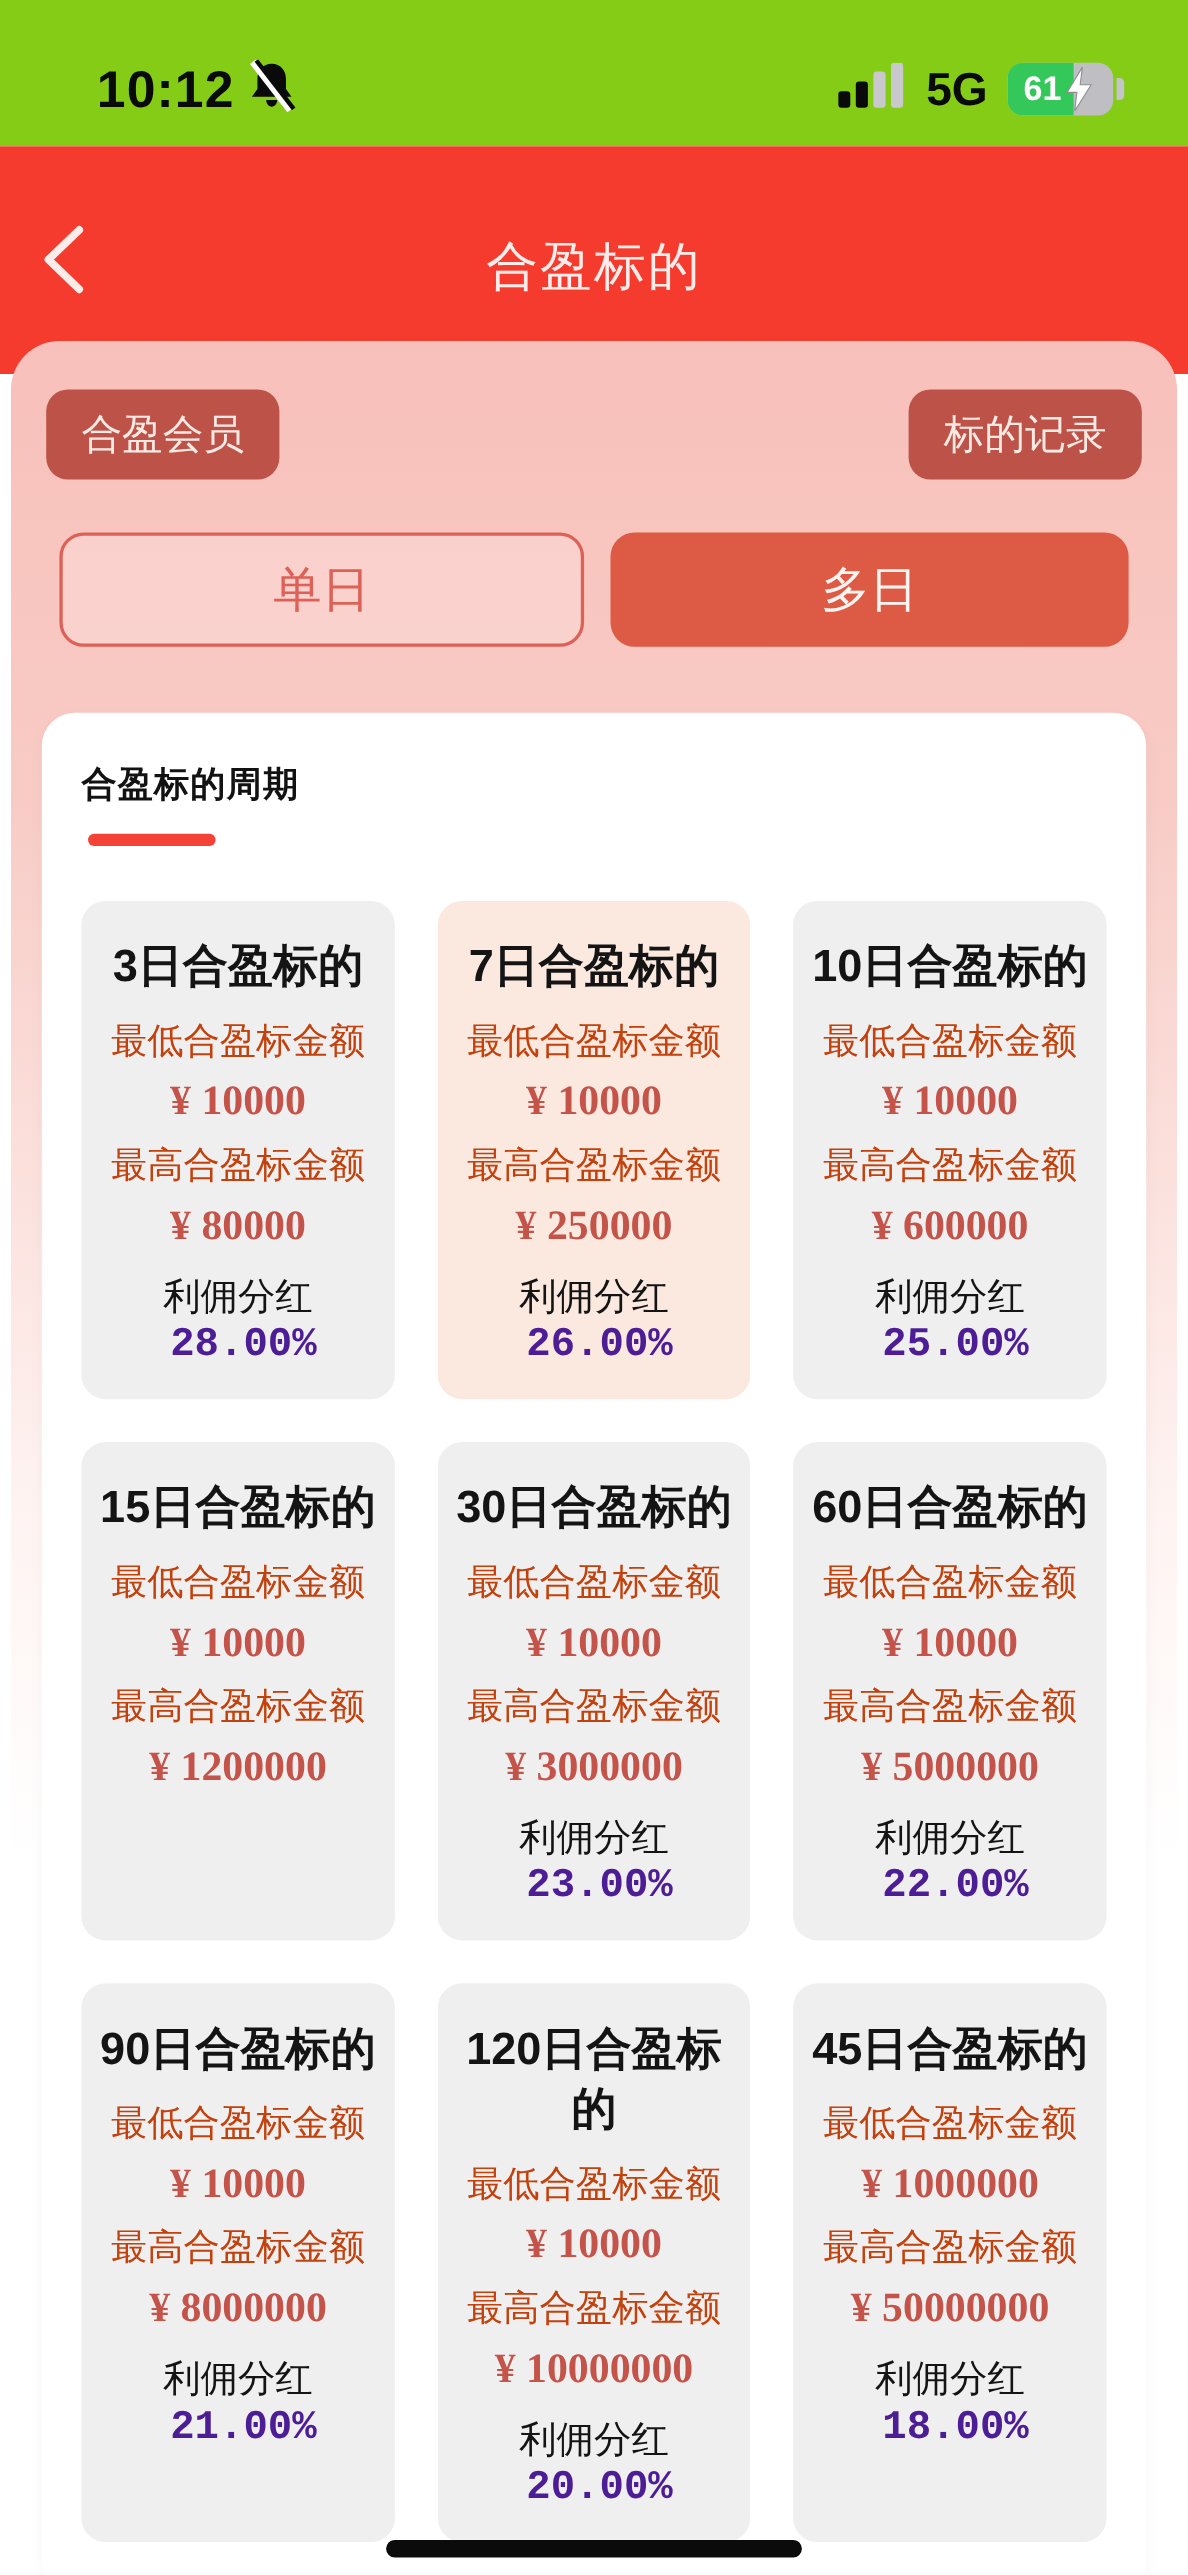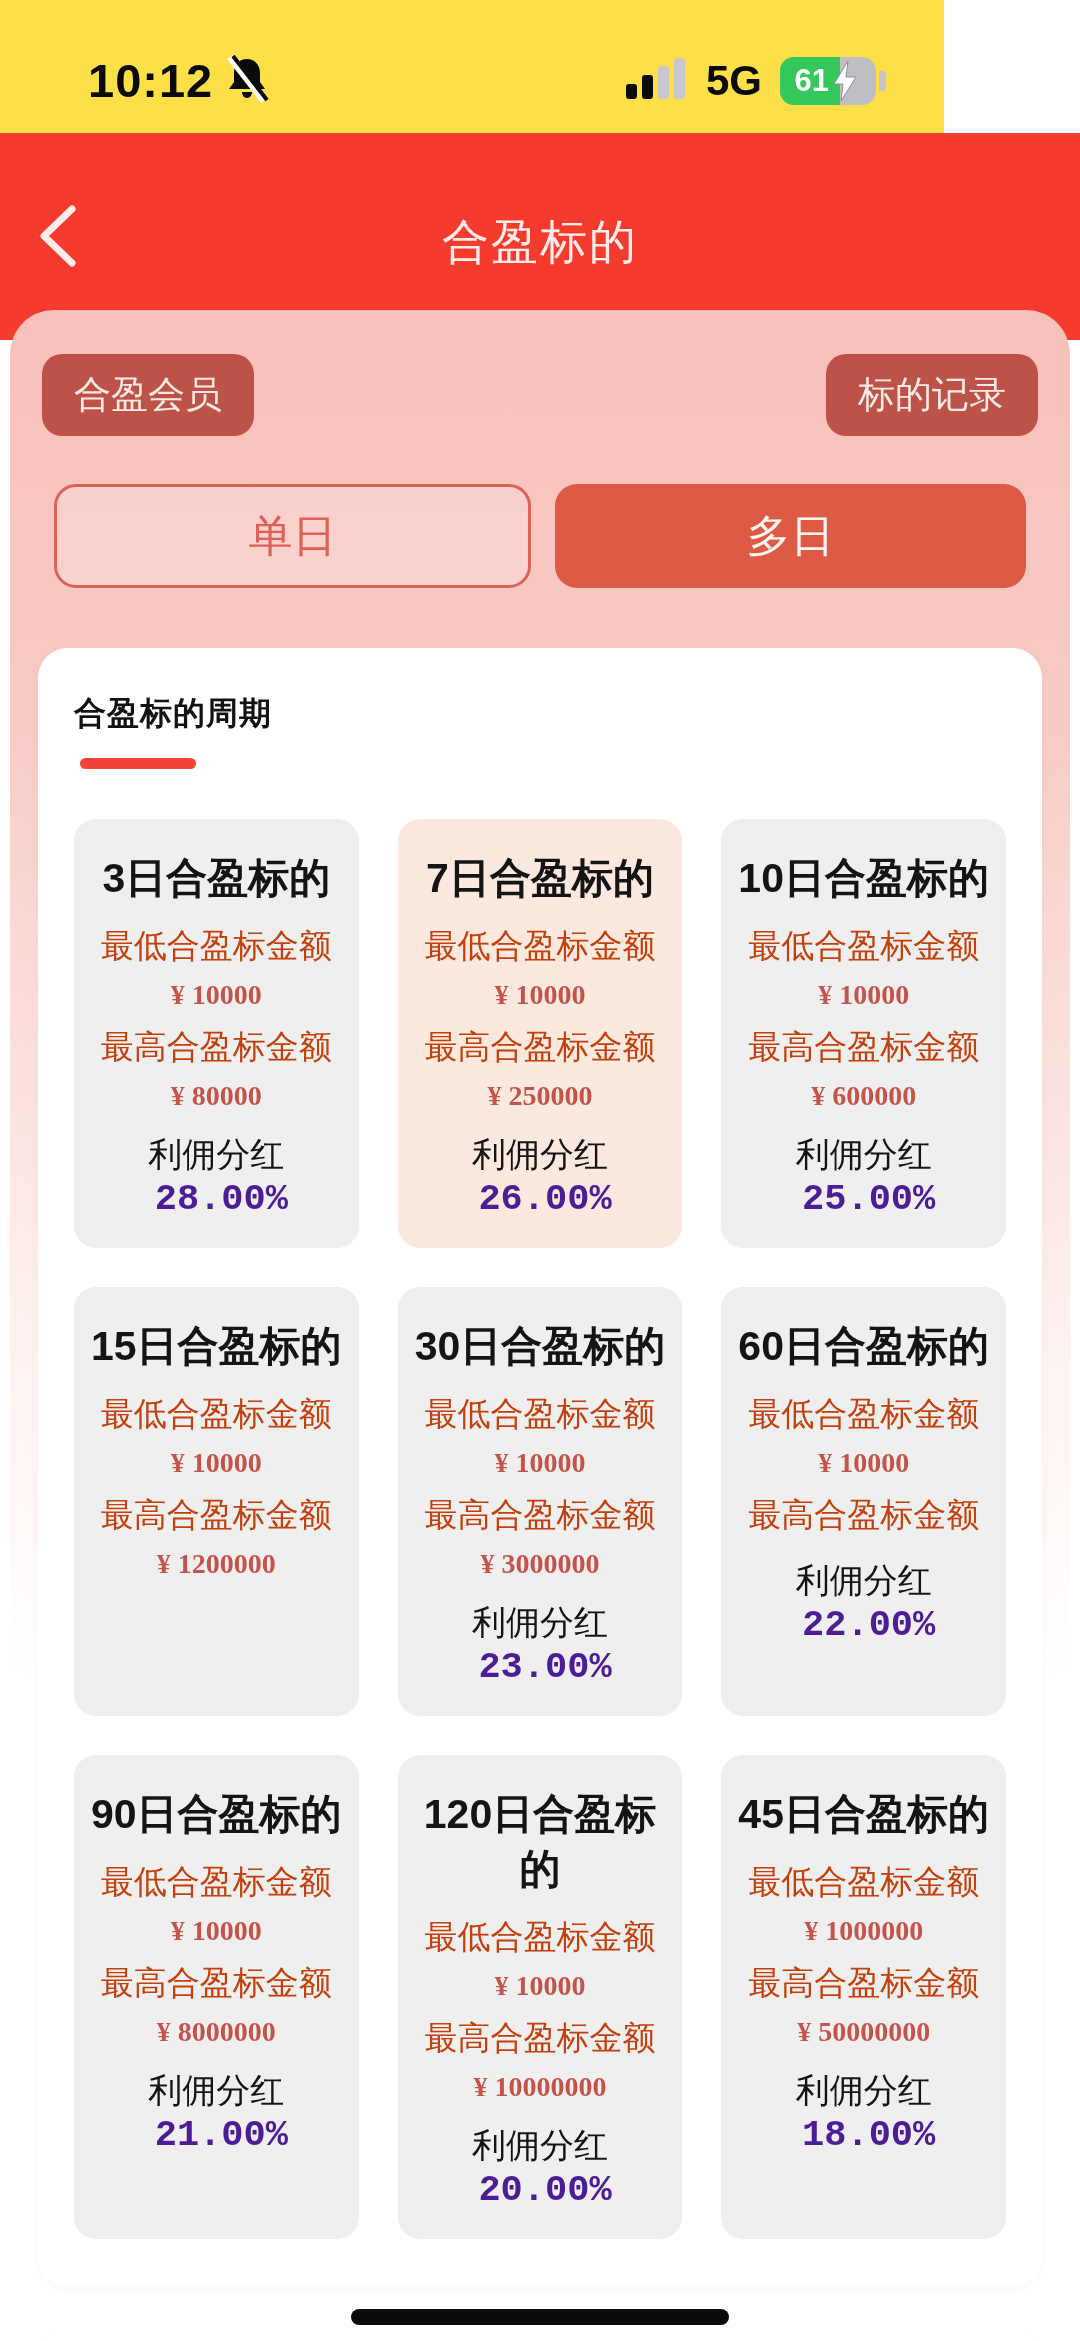--- a/index.html
+++ b/index.html
@@ -5,22 +5,22 @@
   * { margin:0; padding:0; box-sizing:border-box; }
   html,body { background:#dddddd; }
   body { font-family:"Liberation Sans","DejaVu Sans",sans-serif; }
   #screen{
     position:relative; width:1080px; height:2341px; margin:0 auto;
     background:#ffffff; overflow:hidden;
   }
 
   
   .statusbar{
-    position:absolute; top:0; left:0; width:944px; height:133px;
-    background:#fde047; display:flex; align-items:center; justify-content:space-between;
+    position:absolute; top:0; left:0; width:1080px; height:133px;
+    background:#84cc16; display:flex; align-items:center; justify-content:space-between;
     padding:28px 58px 0 88px; color:#0a0a0a;
   }
   .sb-left{ display:flex; align-items:center; gap:12px; }
   .sb-time{ font-size:47px; font-weight:700; letter-spacing:1px; }
   .sb-right{ display:flex; align-items:center; gap:18px;justify-content:center; }
   .sb-network{ font-size:42px; font-weight:600; }
   .battery{ position:relative; width:96px; height:48px; border-radius:14px;
     background:#bfbfc3; overflow:hidden; }
   .battery-fill{ position:absolute; left:0; top:0; bottom:0; width:62%;
     background:#34c759; display:flex; align-items:center; justify-content:center; }
@@ -78,21 +78,21 @@
   }
   .g-card{
     background:#f0eff0; border-radius:22px; text-align:center;
     padding:32px 10px 28px; cursor:pointer;
   }
   .g-card.selected{ background:#fbe9e0; }
   .g-title{ font-size:41px; font-weight:700; color:#141414; margin-bottom:18px; }
   .g-label{ font-size:33px; color:#c2410c; margin-top:14px; }
   .g-amount{
     font-family:"Liberation Serif","DejaVu Serif",serif;
-    font-size:28px; font-weight:700; color:#c4544a; margin-top:10px;
+    font-size:38px; font-weight:700; color:#c4544a; margin-top:10px;
   }
   .g-div{ font-size:34px; color:#141414; margin-top:20px; }
   .g-pct{
     font-family:Liberation Mono, monospace;
     font-size:37px; font-weight:700; color:#4c1d95; margin-left:10px;
   }
 
   .card-detail{ margin-top:42px; height:506px; padding-bottom:0; overflow:hidden; }
 
   
@@ -213,20 +213,21 @@
           <div class="g-label">最高合盈标金额</div>
           <div class="g-amount">¥ 3000000</div>
           <div class="g-div"><span>利佣分红</span><span class="g-pct">23.00%</span></div>
         </div>
 
         <div class="g-card">
           <div class="g-title">60日合盈标的</div>
           <div class="g-label">最低合盈标金额</div>
           <div class="g-amount">¥ 10000</div>
           <div class="g-label">最高合盈标金额</div>
+          <div class="g-amount">¥ 5000000</div>
           <div class="g-div"><span>利佣分红</span><span class="g-pct">22.00%</span></div>
         </div>
 
         <div class="g-card">
           <div class="g-title">90日合盈标的</div>
           <div class="g-label">最低合盈标金额</div>
           <div class="g-amount">¥ 10000</div>
           <div class="g-label">最高合盈标金额</div>
           <div class="g-amount">¥ 8000000</div>
           <div class="g-div"><span>利佣分红</span><span class="g-pct">21.00%</span></div>

